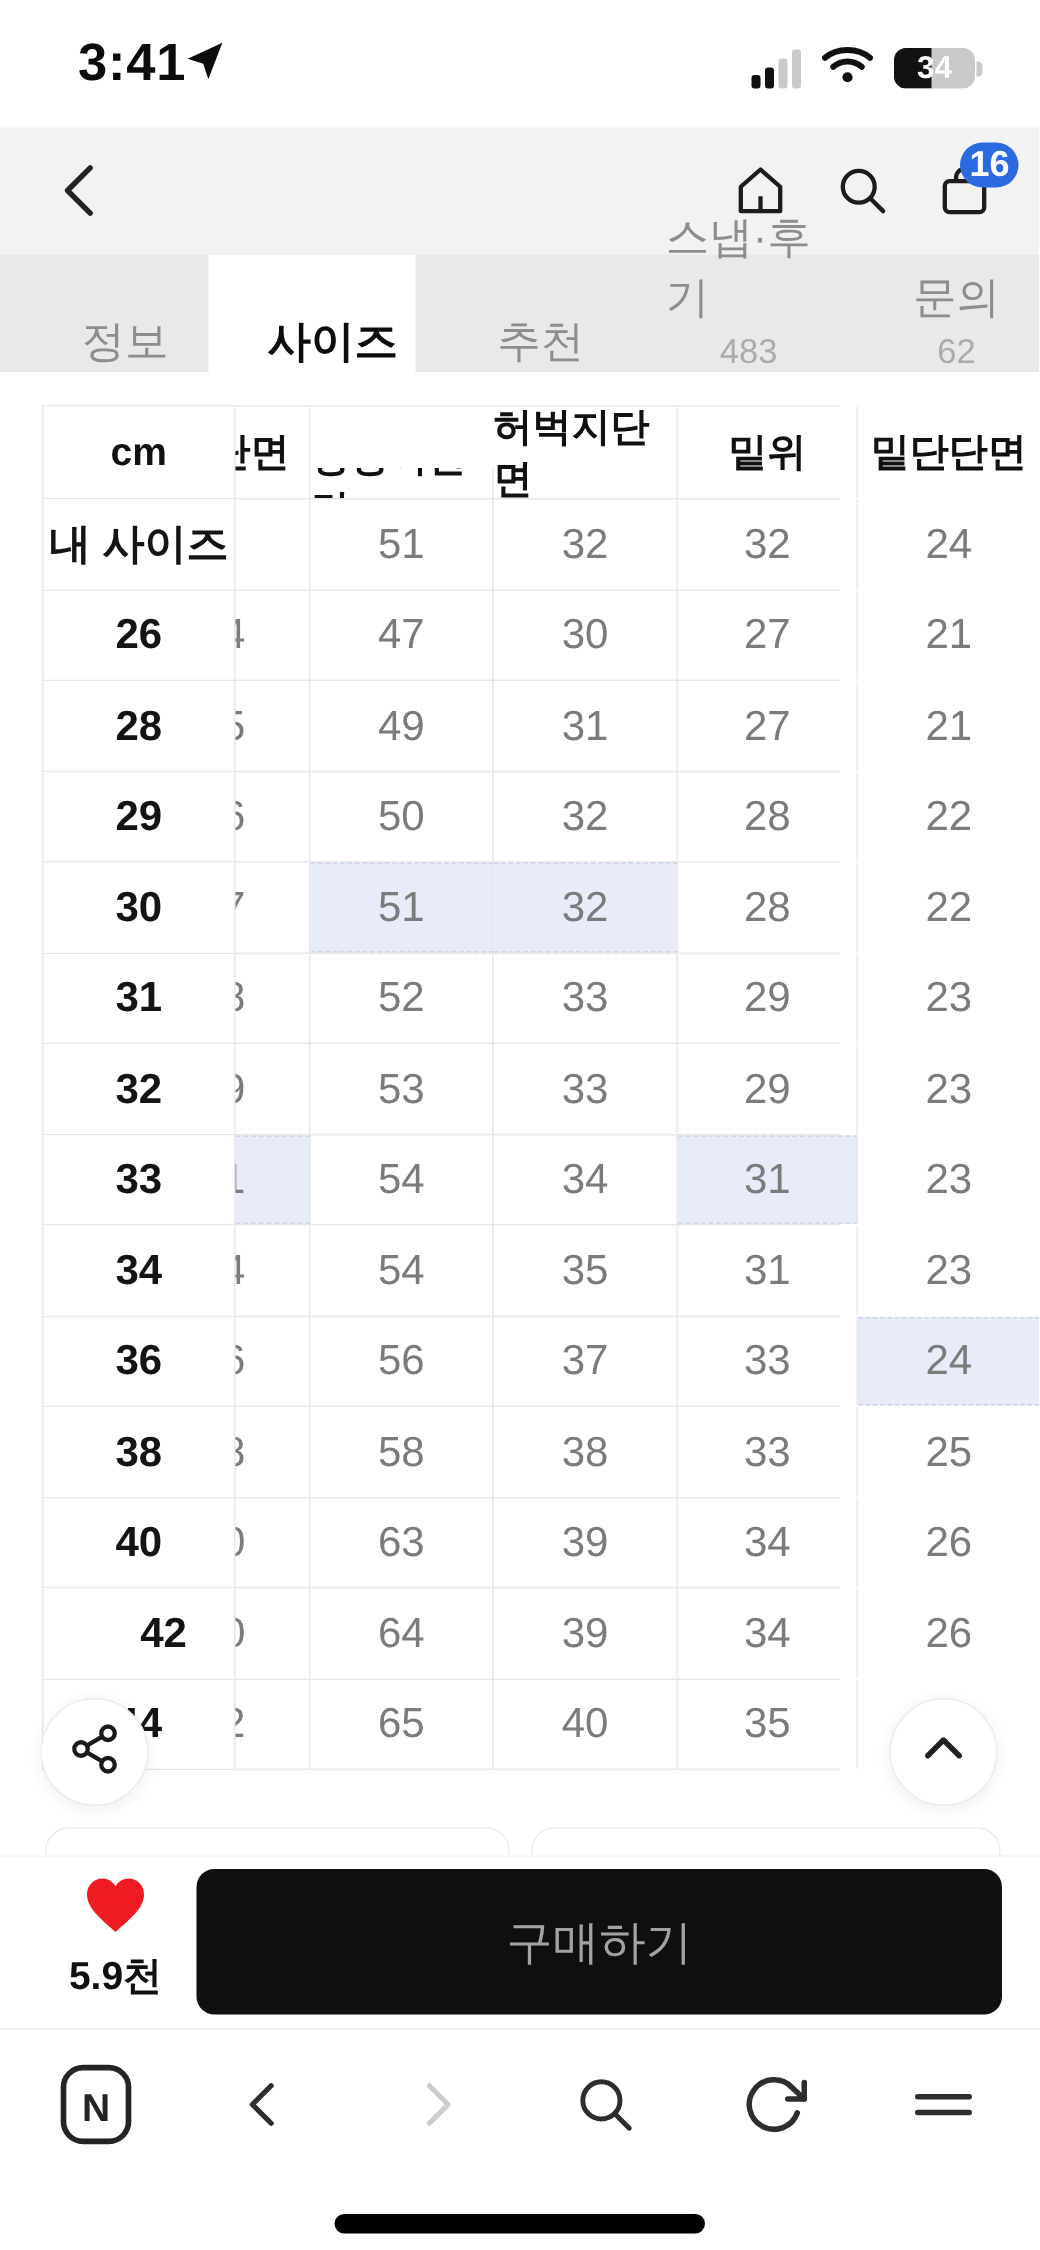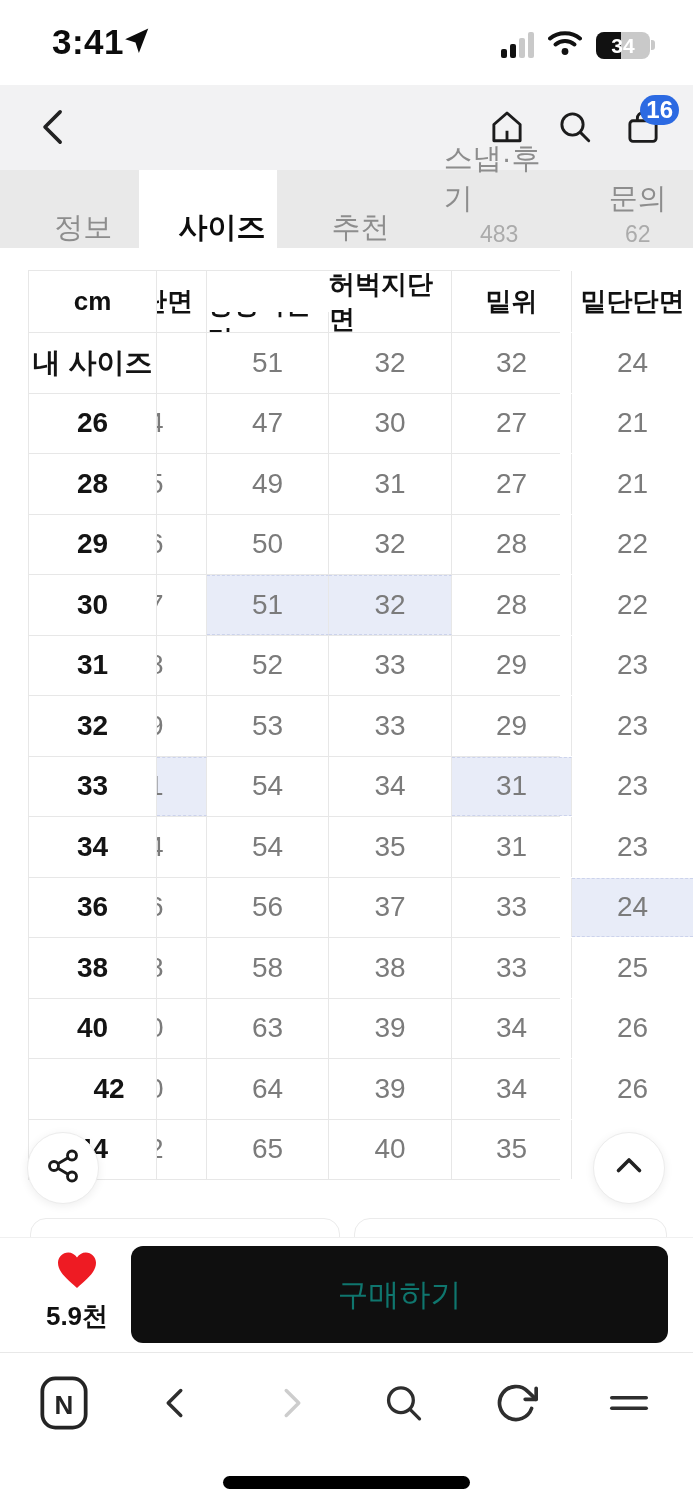--- a/index.html
+++ b/index.html
@@ -54,21 +54,21 @@
 
   
   .partial-card { position:absolute; top:1218px; height:60px; background:#fff; border:1px solid #ebebeb; border-radius:16px; }
   .partial-card.c1 { left:30px; width:310px; }
   .partial-card.c2 { left:354px; width:313px; }
 
   
   .buy-bar { position:absolute; left:0; top:1237px; width:693px; height:115px; background:#fff; border-top:1px solid #f0f0f0; }
   .like-box { position:absolute; left:32px; top:8px; width:90px; text-align:center; cursor:pointer; }
   .like-count { font-size:26px; font-weight:600; color:#101010; margin-top:1px; }
-  .buy-btn { position:absolute; left:131px; top:8px; width:537px; height:97px; background:#0f0f0f; border:none; border-radius:12px; color:#0f766e; font-size:31px; font-family:inherit; cursor:pointer; }
+  .buy-btn { position:absolute; left:131px; top:8px; width:537px; height:97px; background:#0f0f0f; border:none; border-radius:12px; color:#a3a3a3; font-size:31px; font-family:inherit; cursor:pointer; }
 
   
   .toolbar { position:absolute; left:0; top:1352px; width:693px; height:148px; background:#fff; border-top:1px solid #e8e8e8; }
   .tb-row { position:absolute; left:0; top:14px; width:693px; height:72px; display:flex; align-items:center; justify-content:space-between; padding:0 36px; }
   .tb-icn { width:56px; height:64px; display:flex; align-items:center; justify-content:center; cursor:pointer; }
   .home-indicator { position:absolute; left:223px; top:1476px; width:247px; height:13px; border-radius:7px; background:#000; cursor:pointer; }
 </style>
 </head>
 <body>
 

